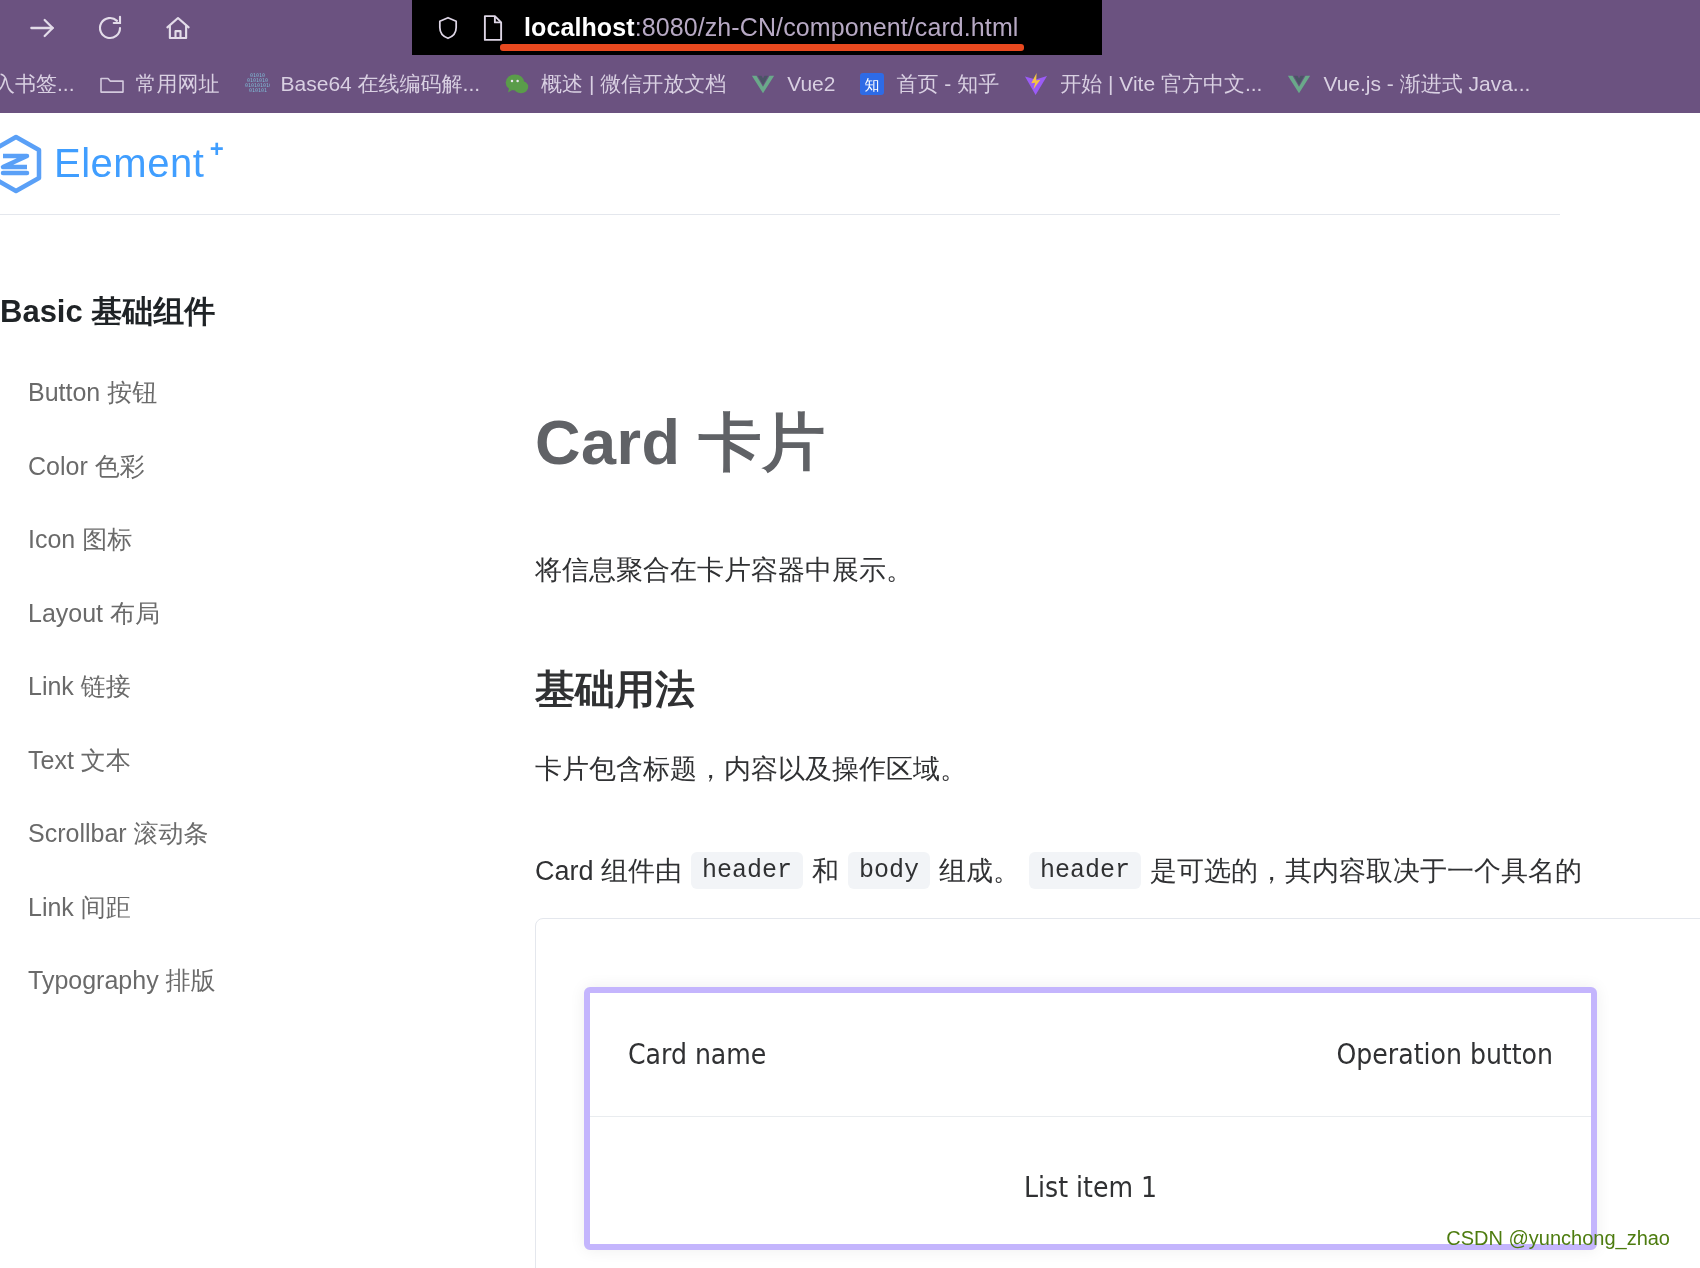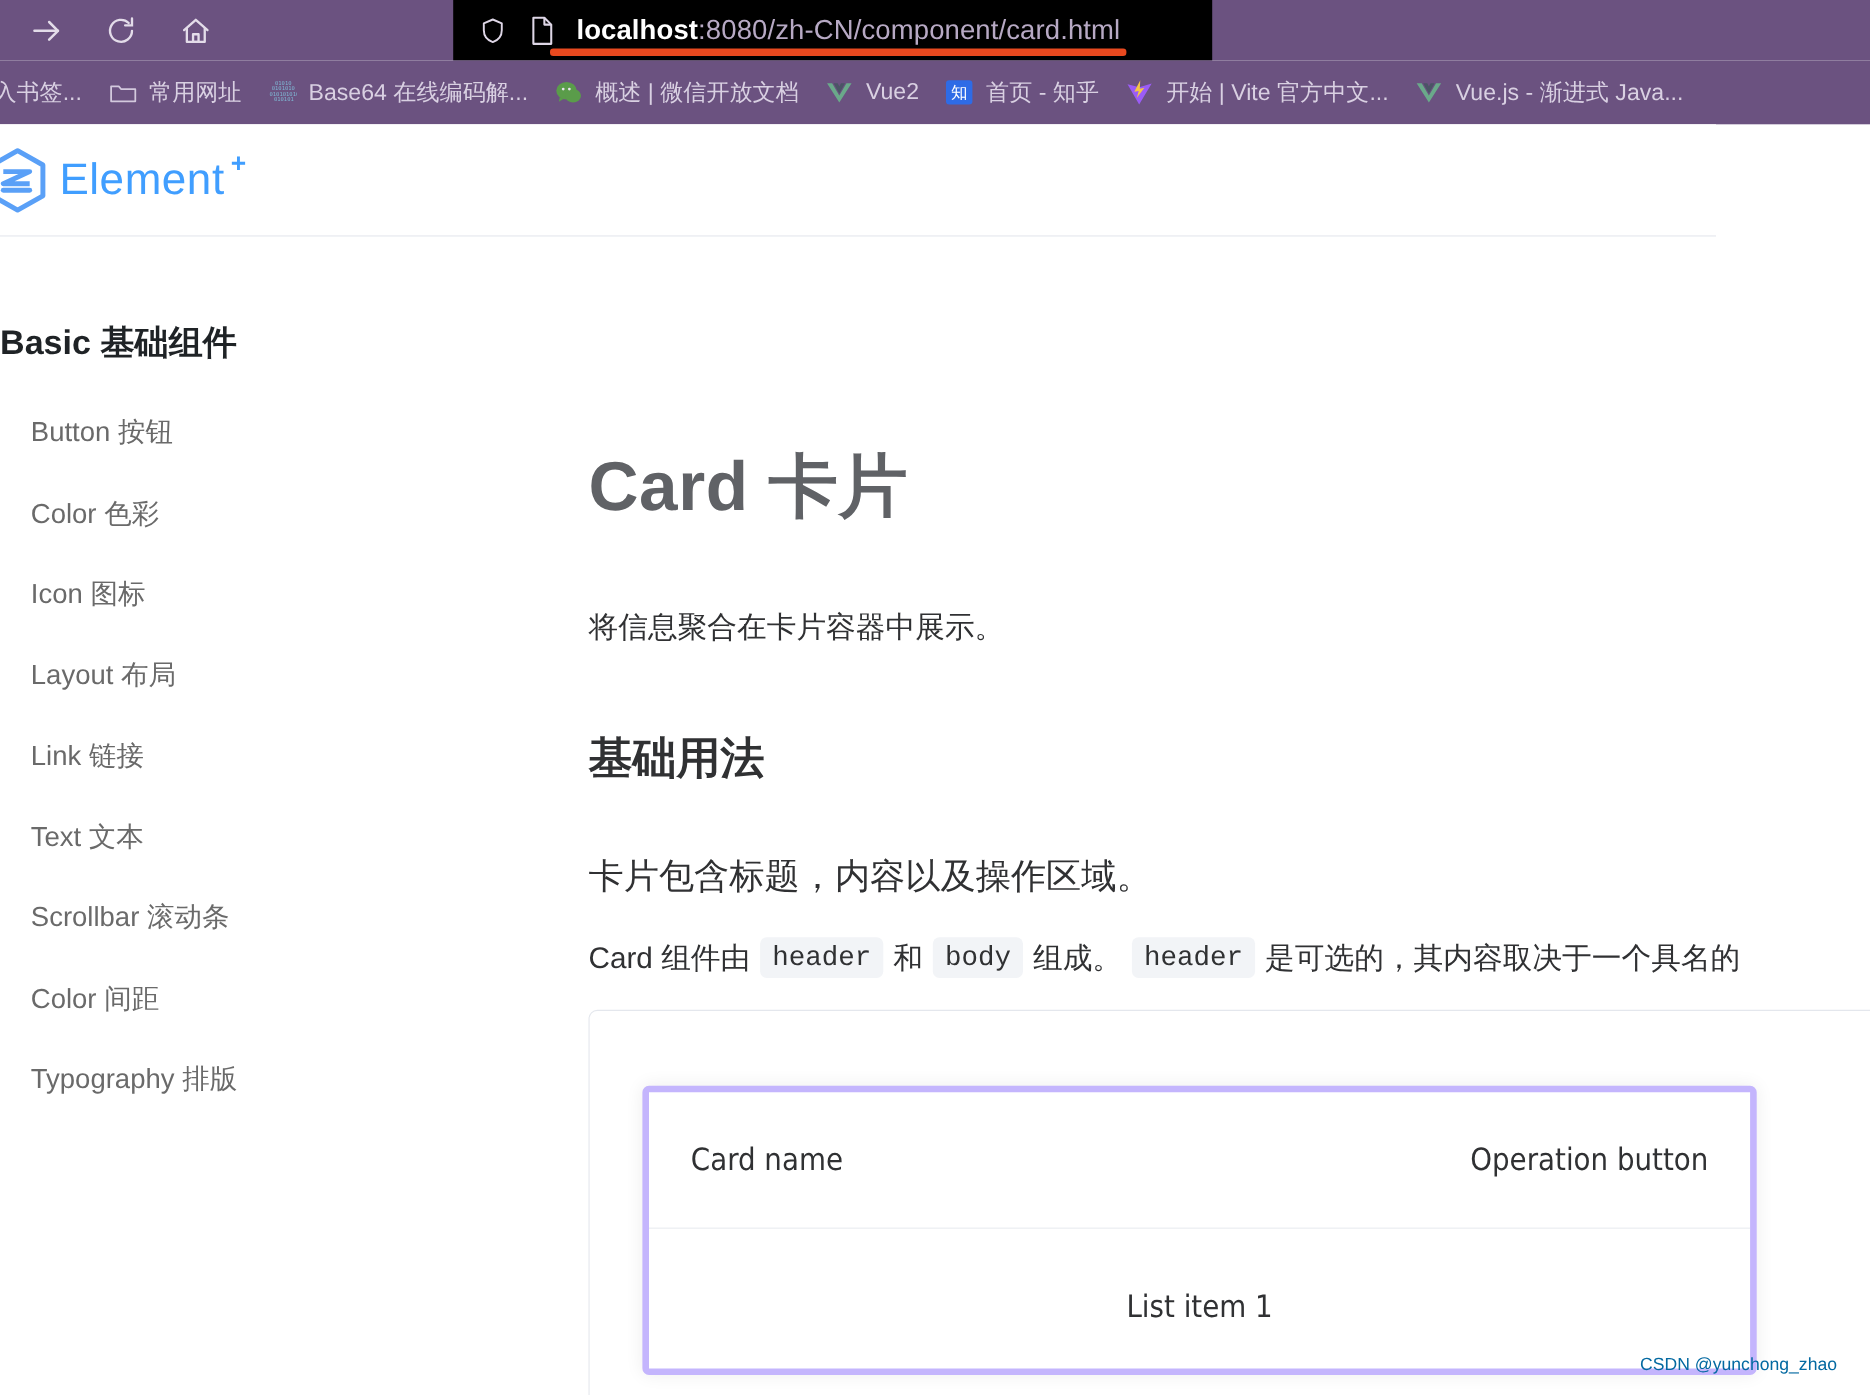--- a/index.html
+++ b/index.html
@@ -121,22 +121,22 @@
     position: absolute; top: 300px; left: 25px;
     font-size: 27px; color: #303133; white-space: nowrap;
   }
   .section-title {
     position: absolute; top: 410px; left: 25px;
     width: 1165px;
     font-size: 40px; font-weight: bold; color: #303133;
     white-space: nowrap;
   }
   .para-1 {
-    position: absolute; top: 523px; left: 25px;
-    font-size: 32px; color: #303133; white-space: nowrap;
+    position: absolute; top: 499px; left: 25px;
+    font-size: 27px; color: #303133; white-space: nowrap;
   }
   .para-2 {
     position: absolute; top: 600px; left: 25px;
     width: 1190px;
     font-size: 27px; color: #303133; white-space: nowrap;
     display: flex; align-items: center;
   }
   .code-inline {
     display: inline-block;
     background: #f2f4f7;
@@ -182,21 +182,21 @@
     padding: 54px 38px 40px 38px;
     text-align: center;
   }
   .el-card-body-item {
     font-size: 28px; color: #303133;
     font-family: "DejaVu Sans Condensed", "Liberation Sans", sans-serif;
   }
 
   .watermark {
     position: absolute; right: 30px; bottom: 18px;
-    font-size: 16px; color: #0369a1;
+    font-size: 20px; color: #4d7c0f;
     white-space: nowrap;
   }
 </style>
 </head>
 <body>
 
 <div class="browser-toolbar">
   <div class="nav-btns">
     <div class="nav-btn">
       <svg width="32" height="32" viewBox="0 0 24 24" fill="none" stroke="currentColor" stroke-width="1.7" stroke-linecap="round" stroke-linejoin="round">
@@ -349,21 +349,21 @@
     <div class="sidebar-item">
         <span>Link 链接</span>
       </div>
     <div class="sidebar-item">
         <span>Text 文本</span>
       </div>
     <div class="sidebar-item">
         <span>Scrollbar 滚动条</span>
       </div>
     <div class="sidebar-item">
-        <span>Color 间距</span>
+        <span>Link 间距</span>
       </div>
     <div class="sidebar-item">
         <span>Typography 排版</span>
       </div>
   </div>
 </nav>
 
 <main class="content">
 
   <h1 class="page-title">Card 卡片</h1>

